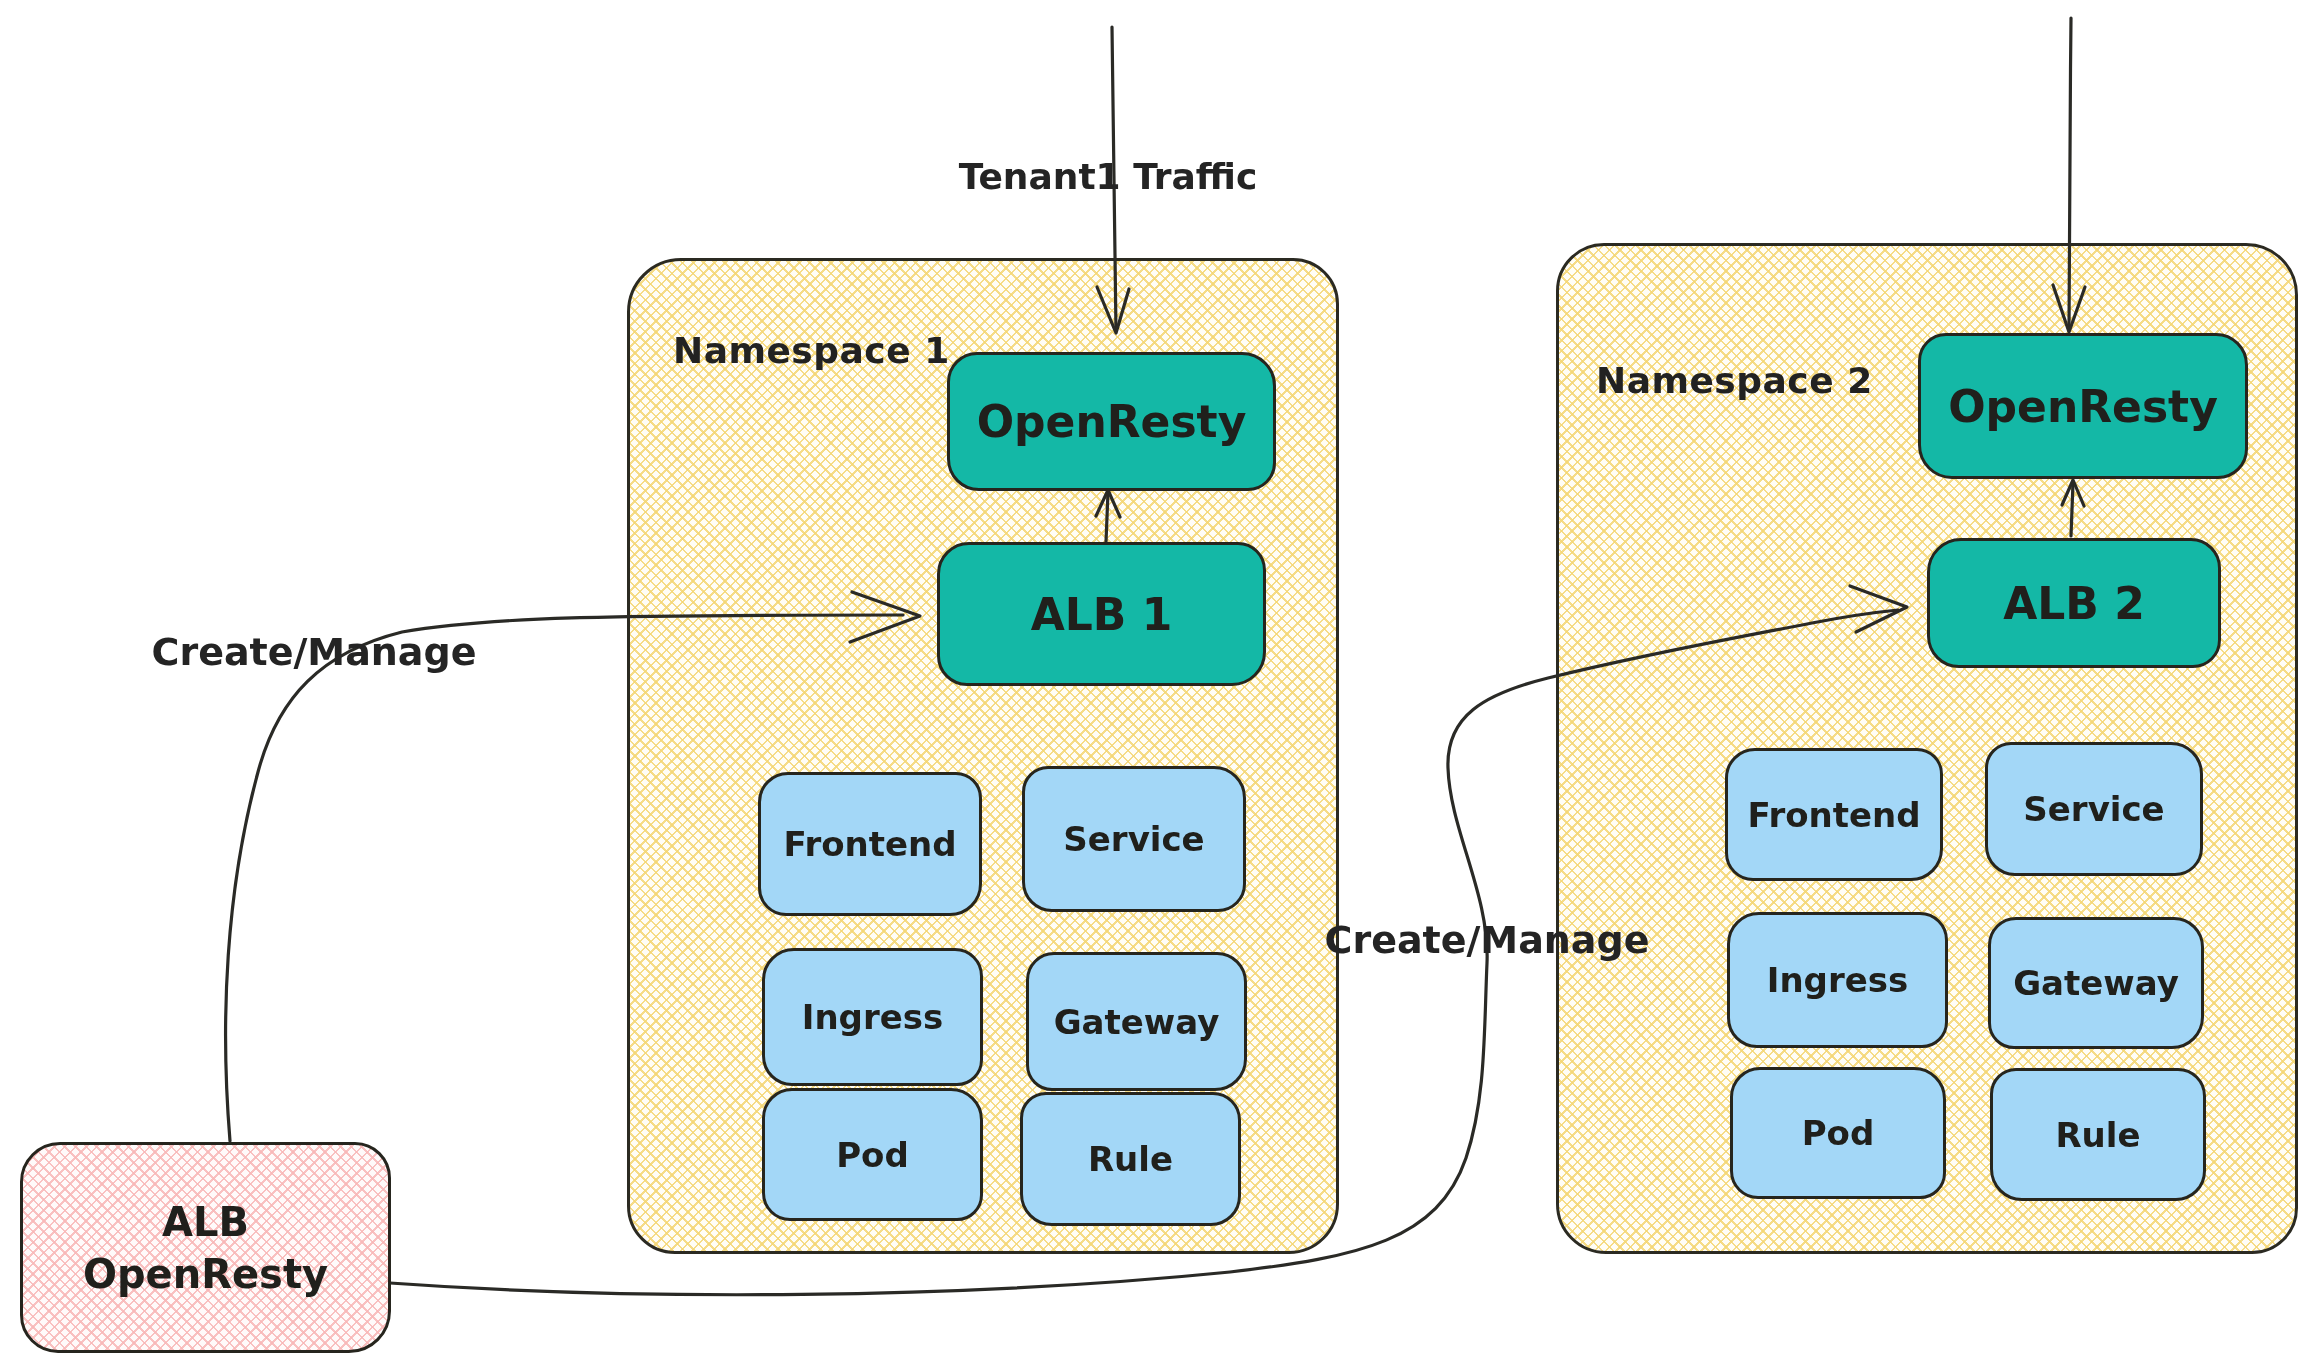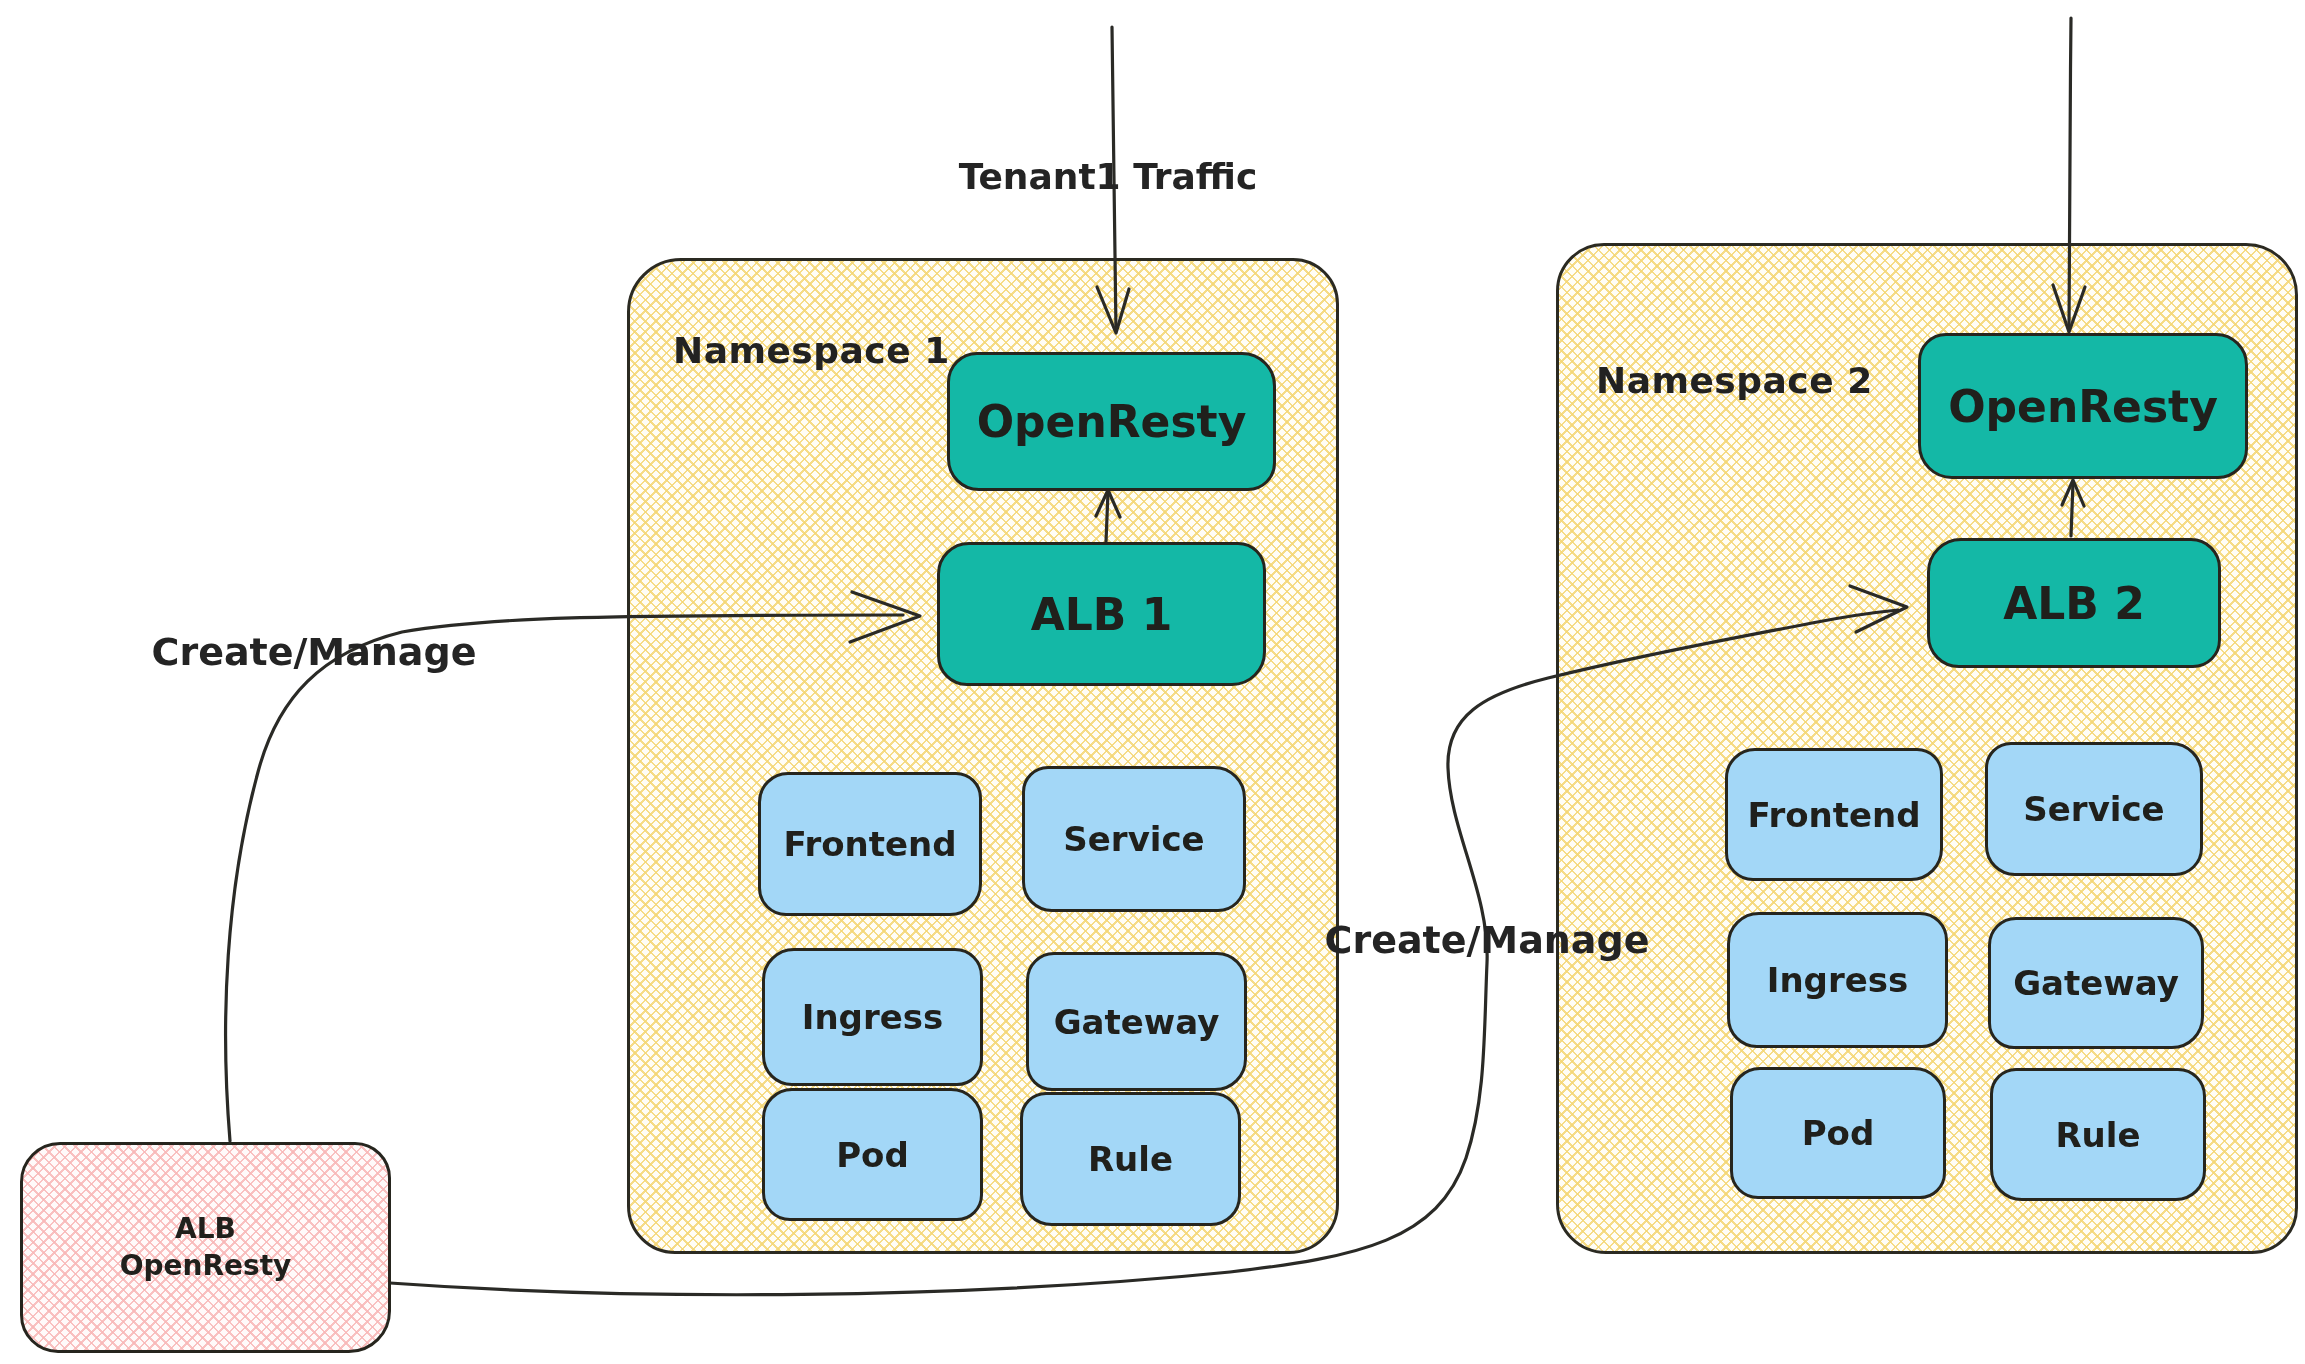--- a/index.html
+++ b/index.html
@@ -81,21 +81,21 @@
     background:
       repeating-linear-gradient(45deg,  rgba(248,183,183,0.85) 0 1.8px, transparent 1.8px 7.5px),
       repeating-linear-gradient(135deg, rgba(248,183,183,0.85) 0 1.8px, transparent 1.8px 7.5px),
       #fffafa;
     border: 3.5px solid #26251e;
     border-radius: 40px 36px 42px 38px;
     display: flex;
     align-items: center;
     justify-content: center;
     text-align: center;
-    font-size: 28px;
+    font-size: 40px;
     font-weight: 600;
     line-height: 1.3;
     color: #20201c;
   }
 
   
   .edge-label {
     position: absolute;
     width: 400px;
     text-align: center;

